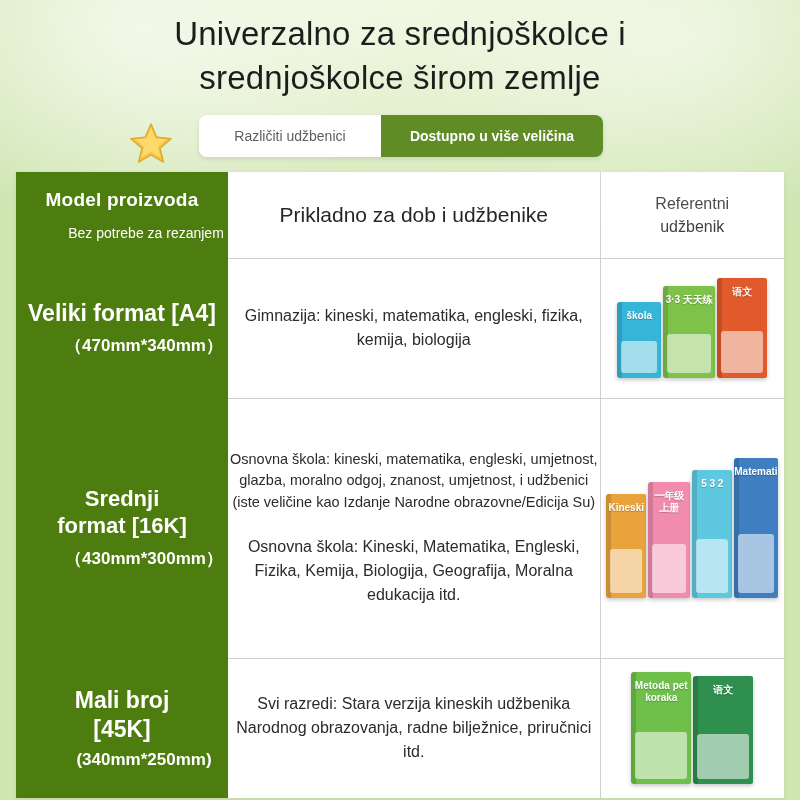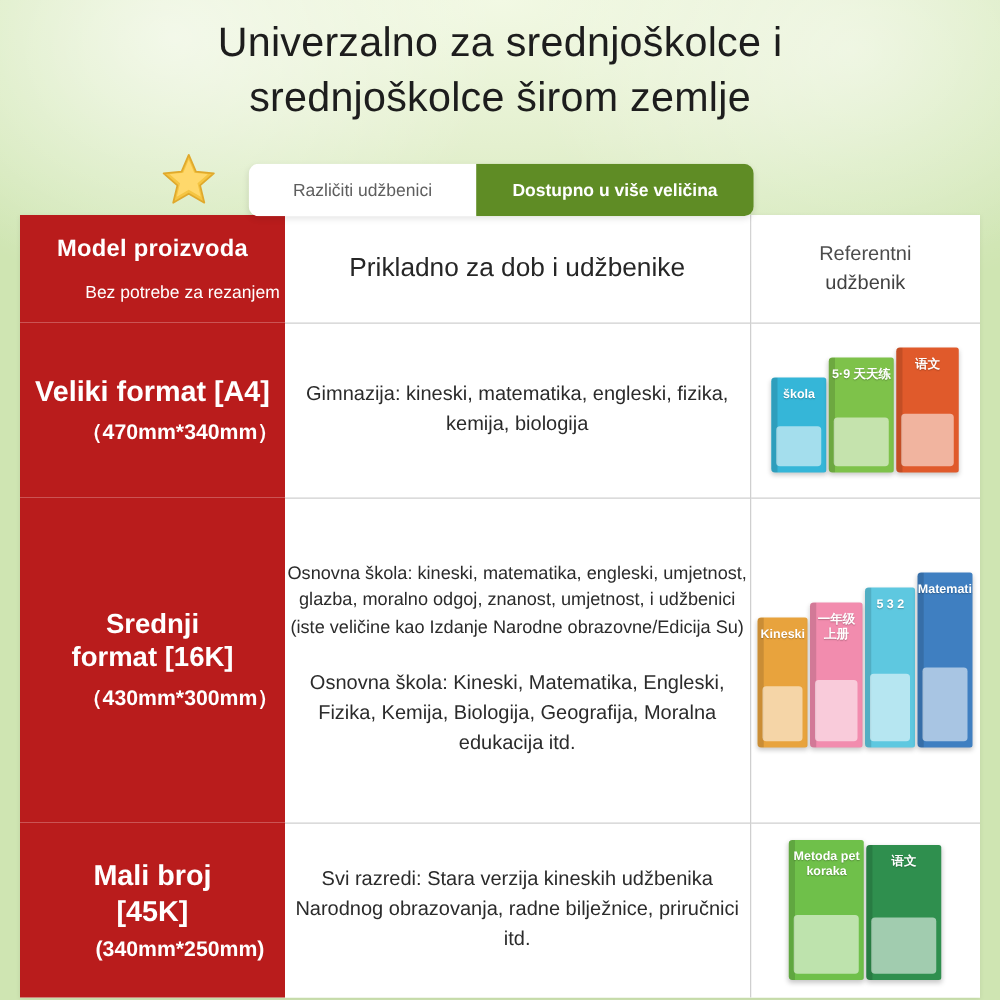--- a/index.html
+++ b/index.html
@@ -62,21 +62,21 @@
 
   .tabs-wrap {
     position: relative;
     z-index: 3;
     margin-top: 16px;
     height: 46px;
   }
   .tabs {
     position: absolute;
     left: 199px;
-    top: 16px;
+    top: 0;
     display: flex;
     border-radius: 8px;
     overflow: hidden;
     box-shadow: 0 2px 5px rgba(0,0,0,0.10);
   }
   .tab {
     height: 42px;
     line-height: 42px;
     padding: 0 22px;
     font-size: 14px;
@@ -119,21 +119,21 @@
   .table td {
     vertical-align: middle;
     padding: 0;
   }
 
   .col-a { width: 212px; }
   .col-b { width: 372px; }
   .col-c { width: 184px; }
 
   .cell-green {
-    background: #b91c1c;
+    background: #4d7c0f;
     color: #ffffff;
     text-align: center;
     padding: 10px 8px;
   }
   .cell-white {
     background: #ffffff;
     color: #2b2b2b;
     text-align: center;
     padding: 12px 14px;
     border-right: 1px solid #cfcfcf;
@@ -280,21 +280,21 @@
         </td>
         <td class="cell-white last">
           <div class="books">
             <div class="book" style="width:44px;height:76px;background:#35b6d8">
               <div class="spine"></div>
               <div class="btitle">škola</div>
               <div class="bart"></div>
             </div>
             <div class="book" style="width:52px;height:92px;background:#7ec24a">
               <div class="spine"></div>
-              <div class="btitle">5·9 天天练</div>
+              <div class="btitle">3·3 天天练</div>
               <div class="bart"></div>
             </div>
             <div class="book" style="width:50px;height:100px;background:#e05a2b">
               <div class="spine"></div>
               <div class="btitle">语文</div>
               <div class="bart"></div>
             </div>
           </div>
         </td>
       </tr>

